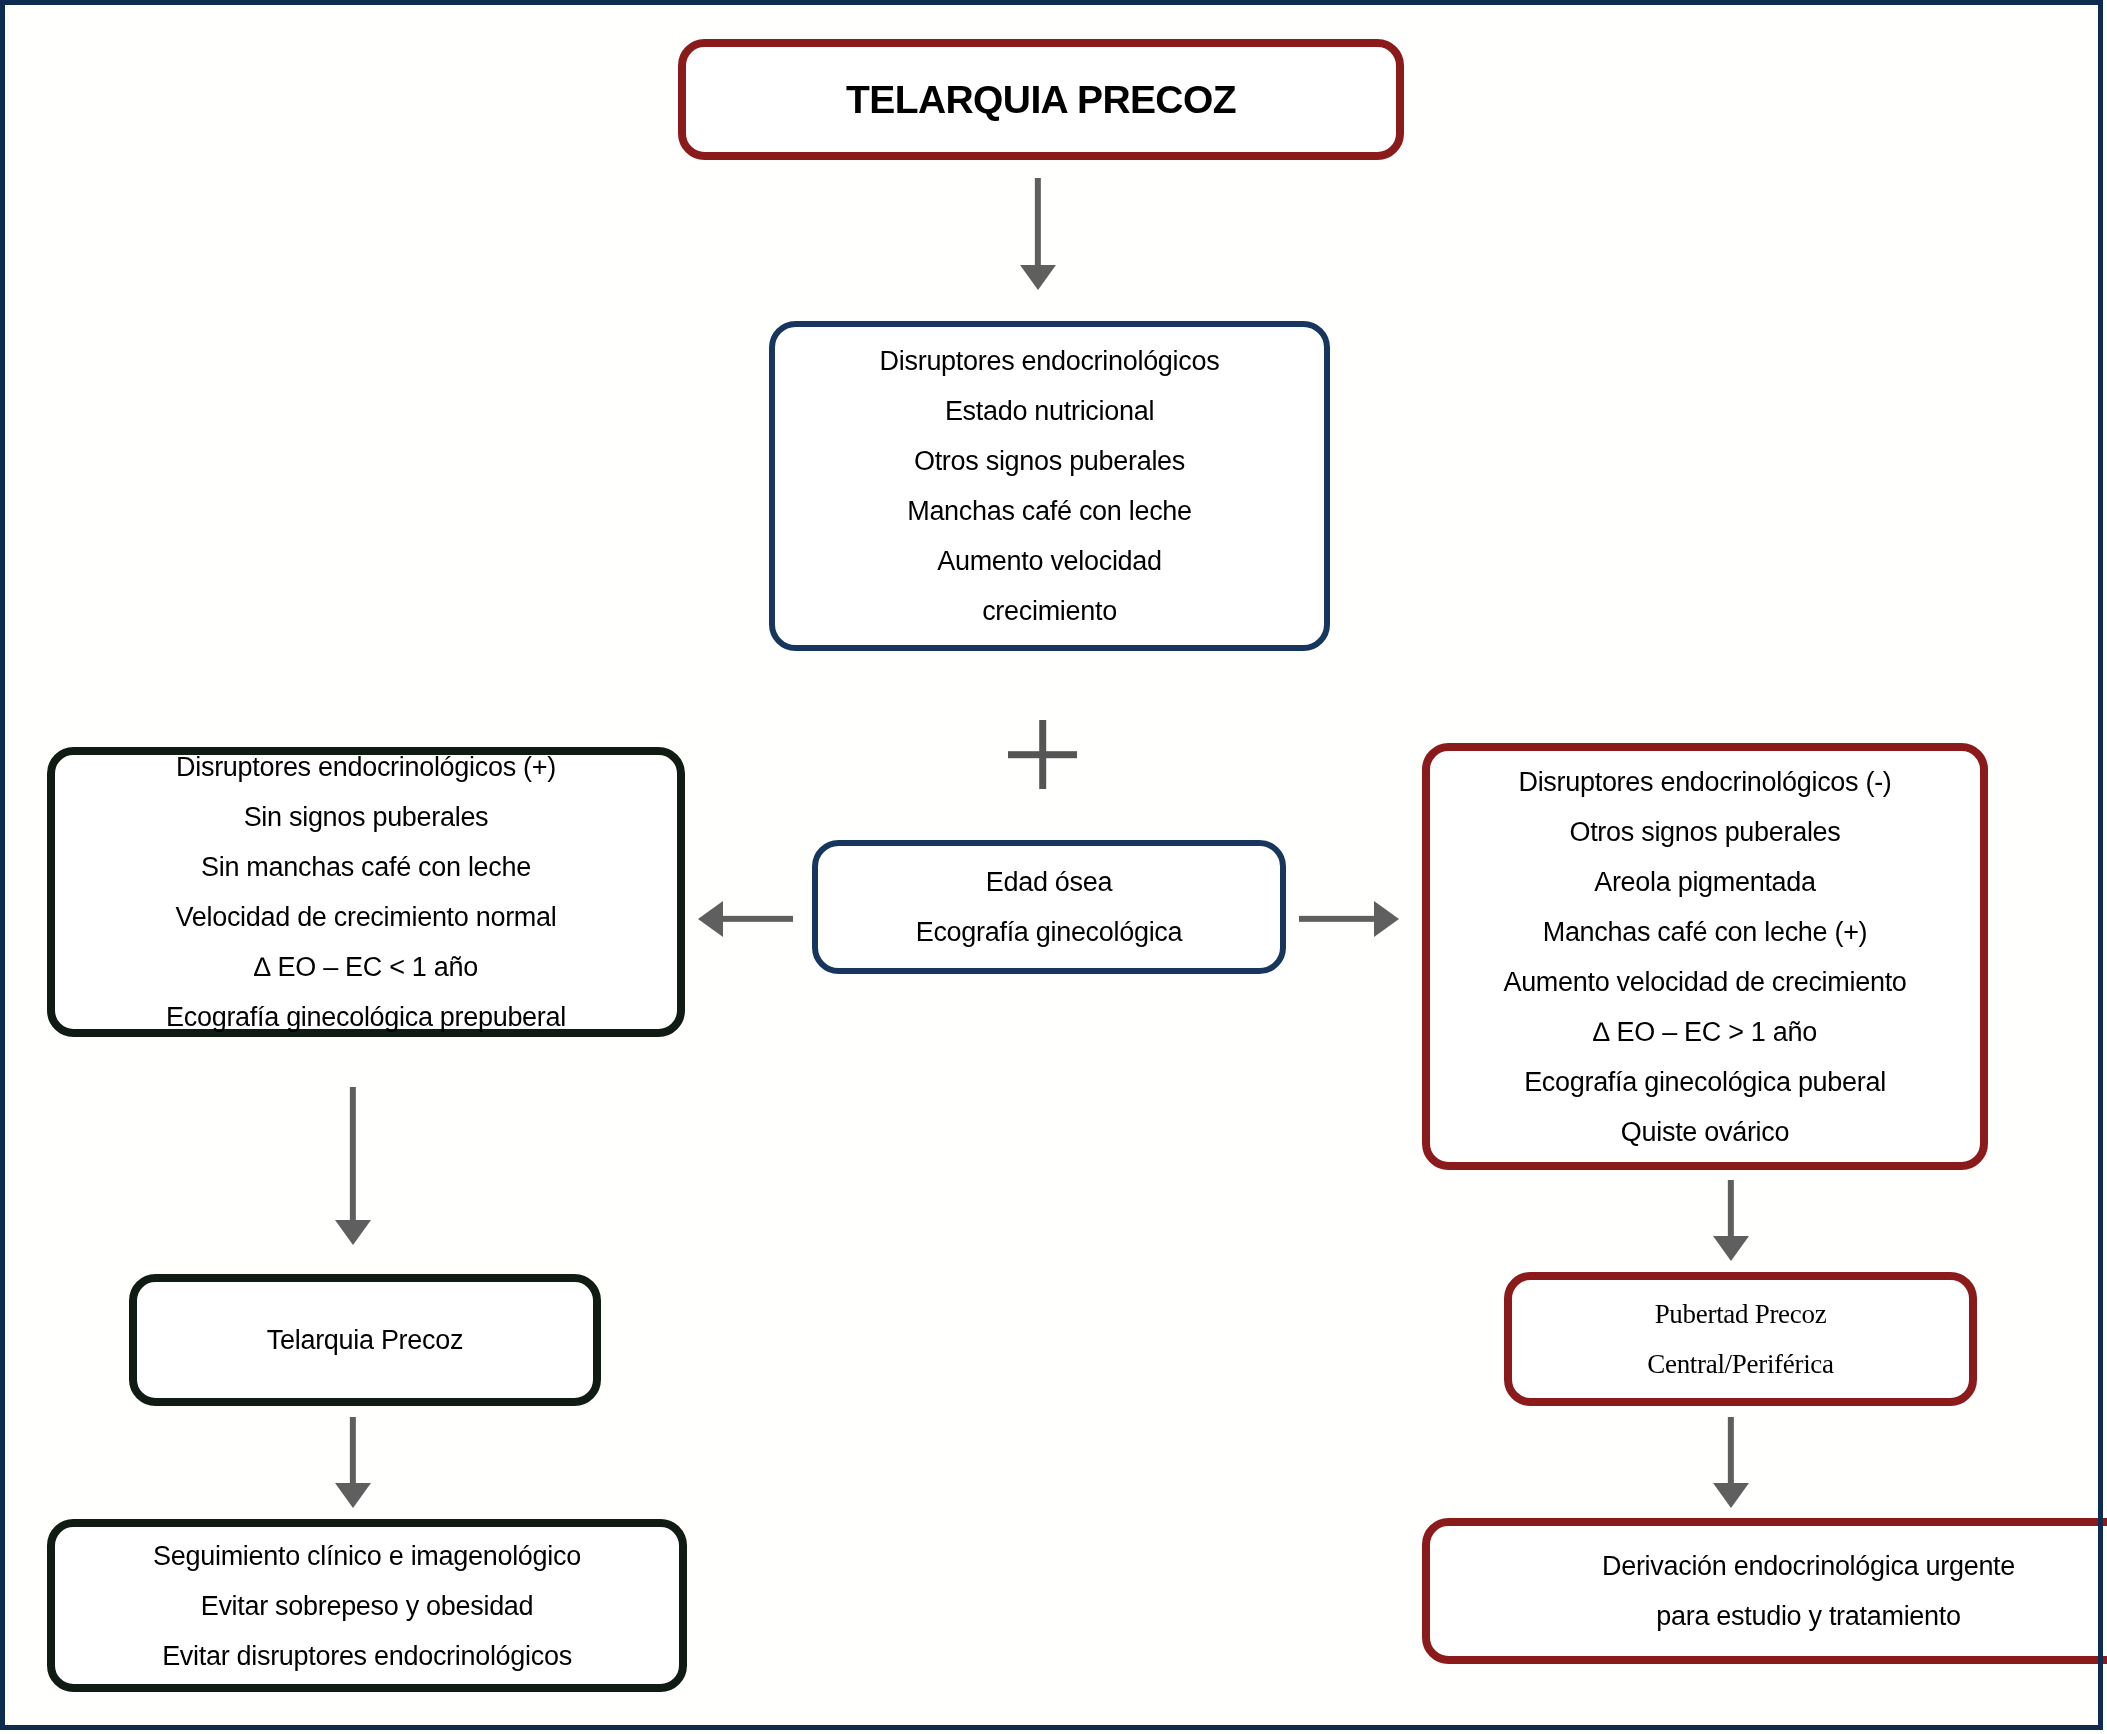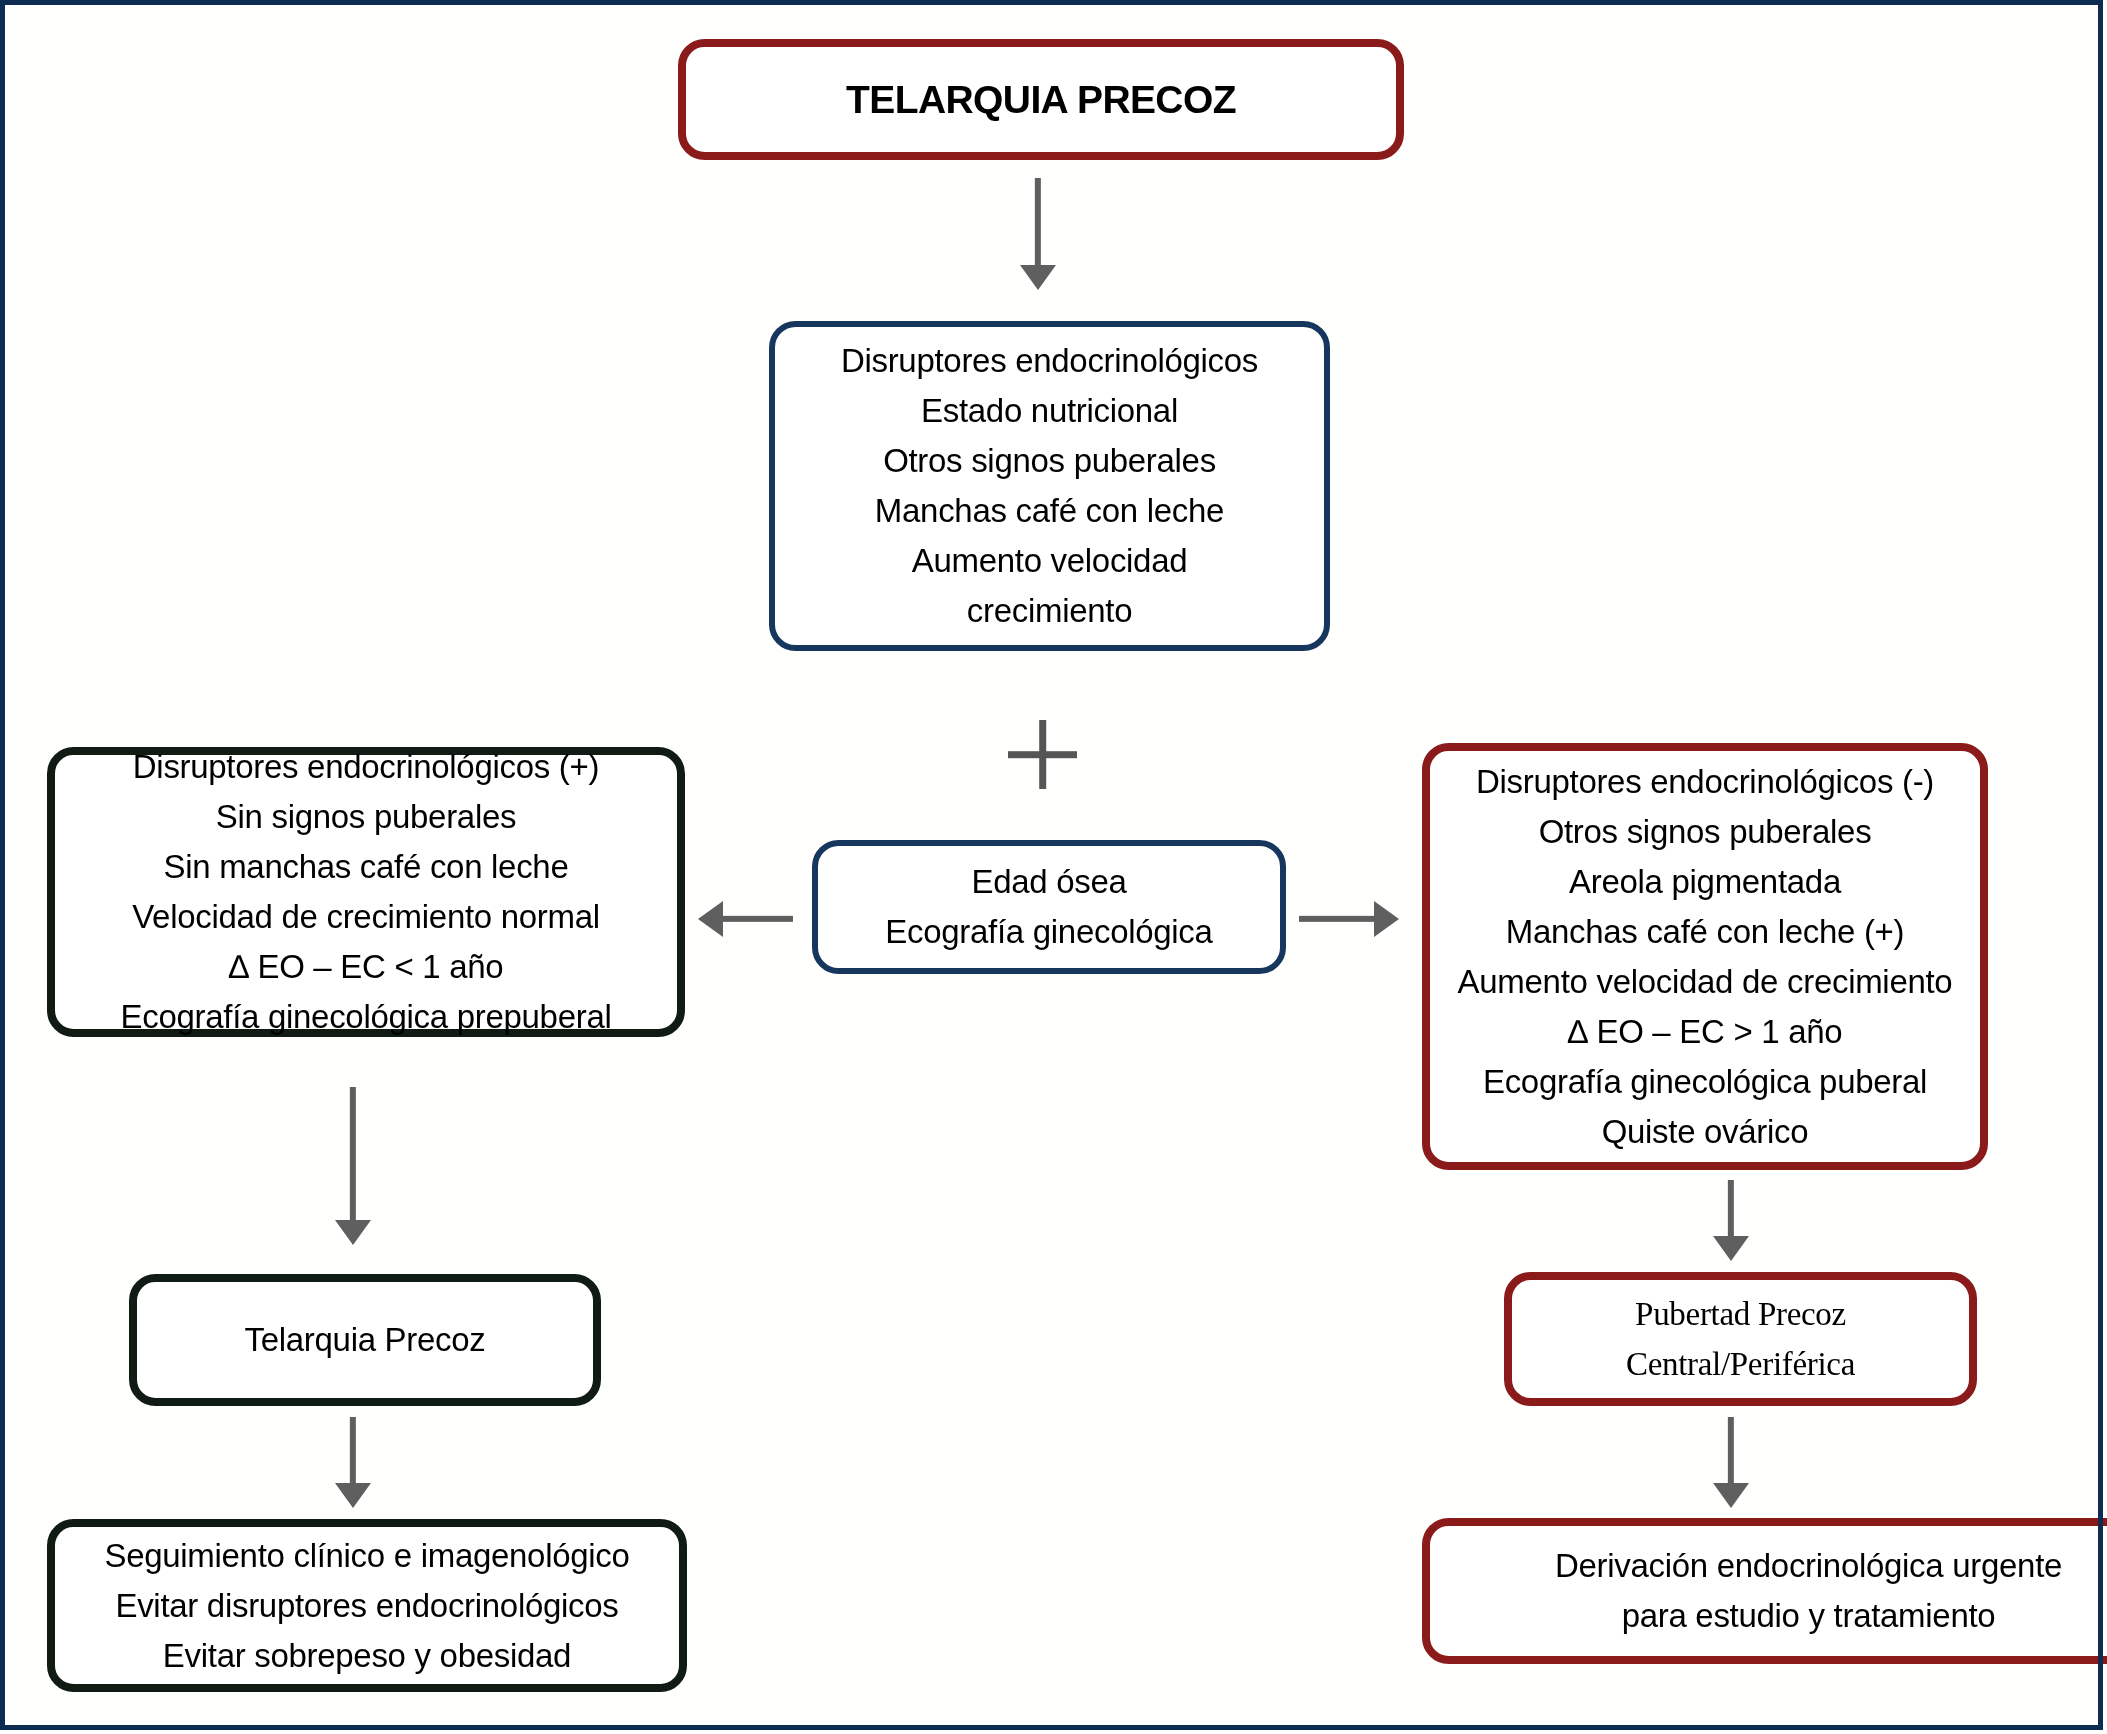--- a/index.html
+++ b/index.html
@@ -13,21 +13,21 @@
   }
   #frame{
     position:absolute;left:0;top:0;width:2103px;height:1730px;
     border:5px solid #0e2c52;box-sizing:border-box;
     pointer-events:none;
   }
   .node{
     position:absolute;box-sizing:border-box;background:#ffffff;
     display:flex;flex-direction:column;align-items:center;justify-content:center;
     text-align:center;border-radius:26.5px;
-    font-size:33px;line-height:50px;letter-spacing:-0.3px;
+    font-size:27px;line-height:50px;letter-spacing:-0.3px;
   }
   .node .ln{white-space:nowrap;}
   .red{border:8.2px solid #8b1b1b;}
   .navy{border:6.3px solid #17365d;}
   .blackbox{border:8.2px solid #101b14;}
   .title-node{font-size:39px;font-weight:700;letter-spacing:-0.6px;}
   
   .arrow{position:absolute;}
   .shaft-v{position:absolute;left:50%;top:0;transform:translateX(-50%);width:6.3px;background:#5f5f5f;}
   .head-down{position:absolute;left:50%;bottom:0;transform:translateX(-50%);
@@ -117,22 +117,22 @@
     <div class="ln">Telarquia Precoz</div>
   </div>
 
   <div class="arrow" style="left:328px;top:1417px;width:50px;height:91px;">
     <div class="shaft-v" style="height:69px;"></div>
     <div class="head-down"></div>
   </div>
 
   <div class="node blackbox" style="left:47px;top:1519px;width:640px;height:173px;">
     <div class="ln">Seguimiento clínico e imagenológico</div>
+    <div class="ln">Evitar sobrepeso y obesidad</div>
     <div class="ln">Evitar disruptores endocrinológicos</div>
-    <div class="ln">Evitar sobrepeso y obesidad</div>
   </div>
 
   <div class="arrow" style="left:1706px;top:1180px;width:50px;height:81px;">
     <div class="shaft-v" style="height:58px;"></div>
     <div class="head-down"></div>
   </div>
 
   <div class="node red" style="left:1504px;top:1272px;width:473px;height:134px;font-family:Liberation Serif, serif;">
     <div class="ln">Pubertad Precoz</div>
     <div class="ln">Central/Periférica</div>

